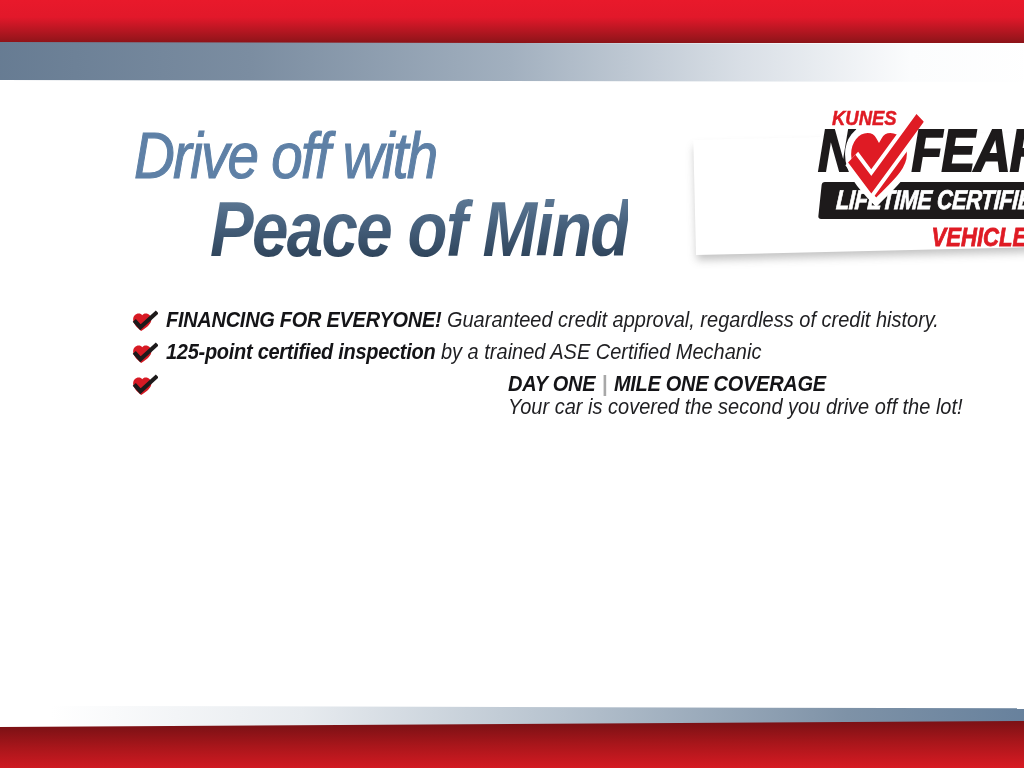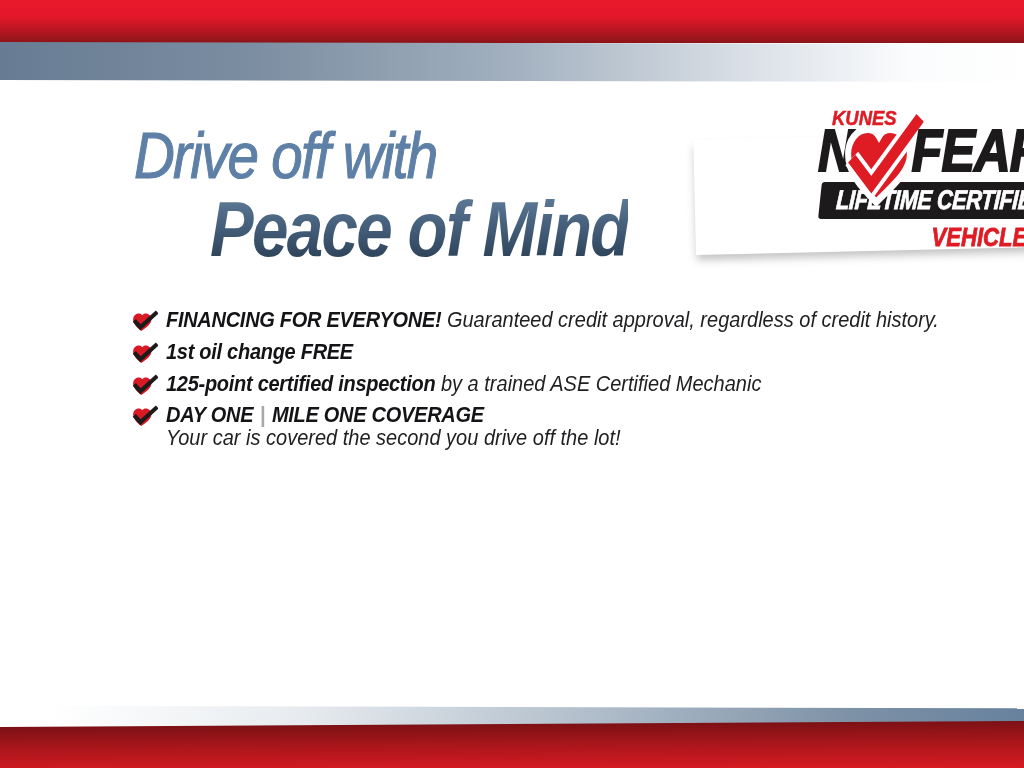--- a/index.html
+++ b/index.html
@@ -73,21 +73,21 @@
     font-style:italic; color:#df1b24; -webkit-text-stroke:0.8px #df1b24;
     transform:scaleX(0.85); transform-origin:right top; white-space:nowrap;
   }
 
   
   .benefits {
     position:absolute; left:132px; top:309px; margin:0; padding:0;
     list-style:none; z-index:3;
   }
   .benefits li { display:flex; align-items:flex-start; height:31.8px; }
-  .benefits li.twoline { height:auto; }
+  .benefits li.twoline { height:auto;justify-content:space-between; }
   .bicon { width:26px; height:23px; flex:0 0 26px; margin:1px 8px 0 0; }
   .bt {
     font-style:italic; font-size:21.5px; line-height:23px; color:#1f1f22;
     white-space:nowrap; transform:scaleX(0.93); transform-origin:left top;
   }
   .b  { font-weight:700; color:#141417; letter-spacing:-0.3px; }
   .r  { font-weight:400; }
   .sep{ font-weight:700; color:#a8a8a8; margin:0 7px; }
   .sub{ display:block; font-weight:400; }
 
@@ -136,27 +136,20 @@
       <path d="M12 27 C5.5 21.5 1.5 17 1.5 11.8 C1.5 7.4 4.7 4 8.9 4 C10.8 4 12.4 4.9 13.4 6.3 C14.4 4.9 16 4 17.9 4 C22.1 4 25.3 7.4 25.3 11.8 C25.3 17 20.5 21.5 12 27 Z" fill="#d71a24"></path>
       <polyline points="3,13 11,22 33,2" fill="none" stroke="#1d1a1b" stroke-width="5.5"></polyline>
     </svg>
     <span class="bt"><span class="b">FINANCING FOR EVERYONE!</span><span class="r"> Guaranteed credit approval, regardless of credit history.</span></span>
   </li>
   <li>
     <svg class="bicon" viewBox="0 0 34 29" aria-hidden="true">
       <path d="M12 27 C5.5 21.5 1.5 17 1.5 11.8 C1.5 7.4 4.7 4 8.9 4 C10.8 4 12.4 4.9 13.4 6.3 C14.4 4.9 16 4 17.9 4 C22.1 4 25.3 7.4 25.3 11.8 C25.3 17 20.5 21.5 12 27 Z" fill="#d71a24"></path>
       <polyline points="3,13 11,22 33,2" fill="none" stroke="#1d1a1b" stroke-width="5.5"></polyline>
     </svg>
-    <span class="bt"><span class="b">1st oil change FREE</span><span class="r"></span></span>
-  </li>
-  <li>
-    <svg class="bicon" viewBox="0 0 34 29" aria-hidden="true">
-      <path d="M12 27 C5.5 21.5 1.5 17 1.5 11.8 C1.5 7.4 4.7 4 8.9 4 C10.8 4 12.4 4.9 13.4 6.3 C14.4 4.9 16 4 17.9 4 C22.1 4 25.3 7.4 25.3 11.8 C25.3 17 20.5 21.5 12 27 Z" fill="#d71a24"></path>
-      <polyline points="3,13 11,22 33,2" fill="none" stroke="#1d1a1b" stroke-width="5.5"></polyline>
-    </svg>
     <span class="bt"><span class="b">125-point certified inspection</span><span class="r"> by a trained ASE Certified Mechanic</span></span>
   </li>
   <li class="twoline">
     <svg class="bicon" viewBox="0 0 34 29" aria-hidden="true">
       <path d="M12 27 C5.5 21.5 1.5 17 1.5 11.8 C1.5 7.4 4.7 4 8.9 4 C10.8 4 12.4 4.9 13.4 6.3 C14.4 4.9 16 4 17.9 4 C22.1 4 25.3 7.4 25.3 11.8 C25.3 17 20.5 21.5 12 27 Z" fill="#d71a24"></path>
       <polyline points="3,13 11,22 33,2" fill="none" stroke="#1d1a1b" stroke-width="5.5"></polyline>
     </svg>
     <span class="bt"><span class="b">DAY ONE</span><span class="sep">|</span><span class="b">MILE ONE COVERAGE</span><span class="sub">Your car is covered the second you drive off the lot!</span></span>
   </li>
 </ul>

